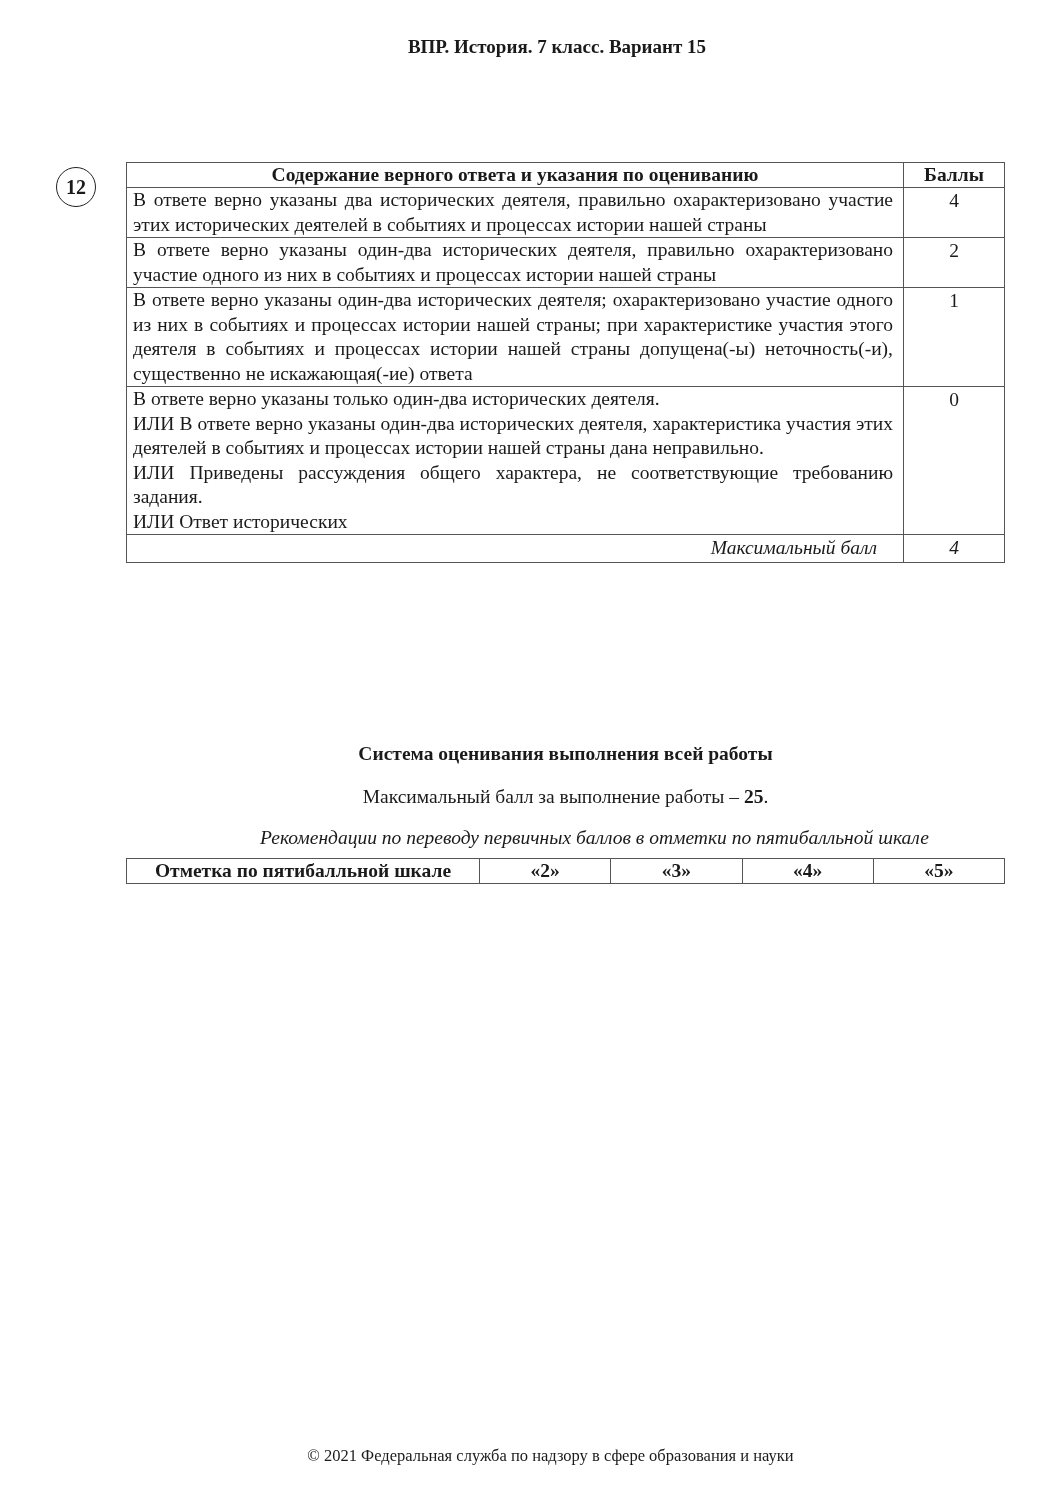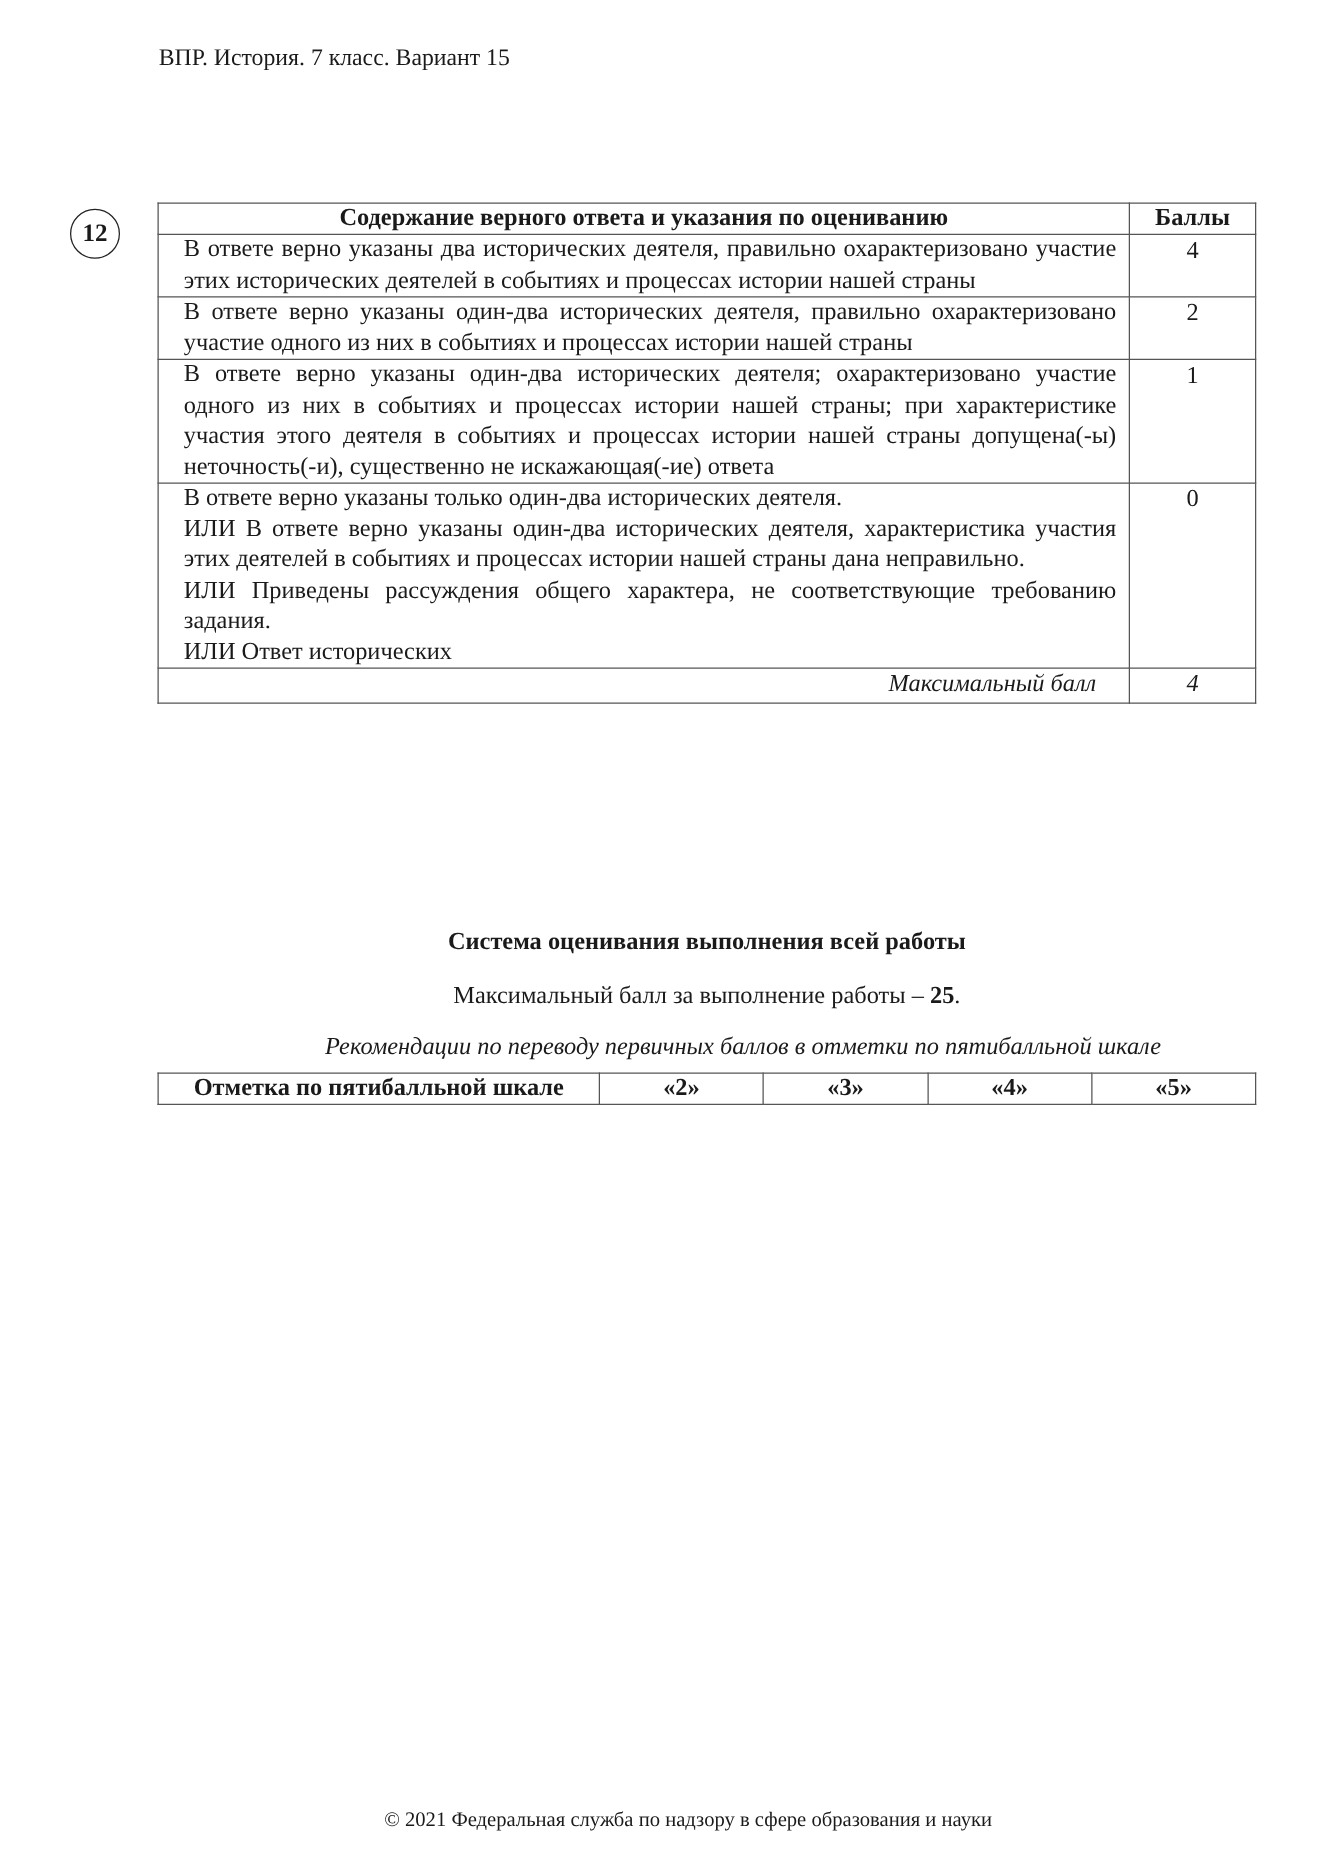--- a/index.html
+++ b/index.html
@@ -3,36 +3,36 @@
   <meta charset="utf-8">
   <style>
     html, body { margin: 0; padding: 0; background: #ffffff; }
     body {
       width: 1061px; height: 1500px; position: relative; overflow: hidden;
       font-family: "Liberation Serif", "DejaVu Serif", serif;
       color: #1a1a1a;
     }
     .header {
       position: absolute; top: 36px; left: 127px; width: 860px;
-      font-size: 19px; display: flex; justify-content: flex-start;
+      font-size: 19px; display: flex; justify-content: center; font-weight: bold;
     }
     .task-badge {
       position: absolute; left: 56px; top: 167px; width: 40px; height: 40px;
       border: 1.5px solid #222; border-radius: 50%;
       display: flex; align-items: center; justify-content: center;
       font-weight: bold; font-size: 20px; box-sizing: border-box; text-align: center;
     }
     table { border-collapse: collapse; }
     .crit-table {
       position: absolute; left: 126px; top: 162px; width: 879px;
       font-size: 19.5px; line-height: 24.5px;
     }
     .crit-table td, .crit-table th { border: 1px solid #555; vertical-align: top; }
     .crit-table th { font-weight: bold; text-align: center; padding: 0 6px; line-height: 24px; }
-    .crit-table td.desc { text-align: justify; padding: 0 10px 0 20px; }
+    .crit-table td.desc { text-align: justify; padding: 0 10px 0 6px; }
     .crit-table td.score { text-align: center; width: 98px; }
     .crit-table td.max-label { text-align: right; font-style: italic; padding-right: 26px; }
     .crit-table td.max-val { text-align: center; font-style: italic; }
     .sec-title {
       position: absolute; top: 743px; left: 0; width: 1131px; text-align: center;
       font-weight: bold; font-size: 19.5px;
     }
     .max-line {
       position: absolute; top: 786px; left: 0; width: 1131px; text-align: center; font-size: 19.5px;
     }

